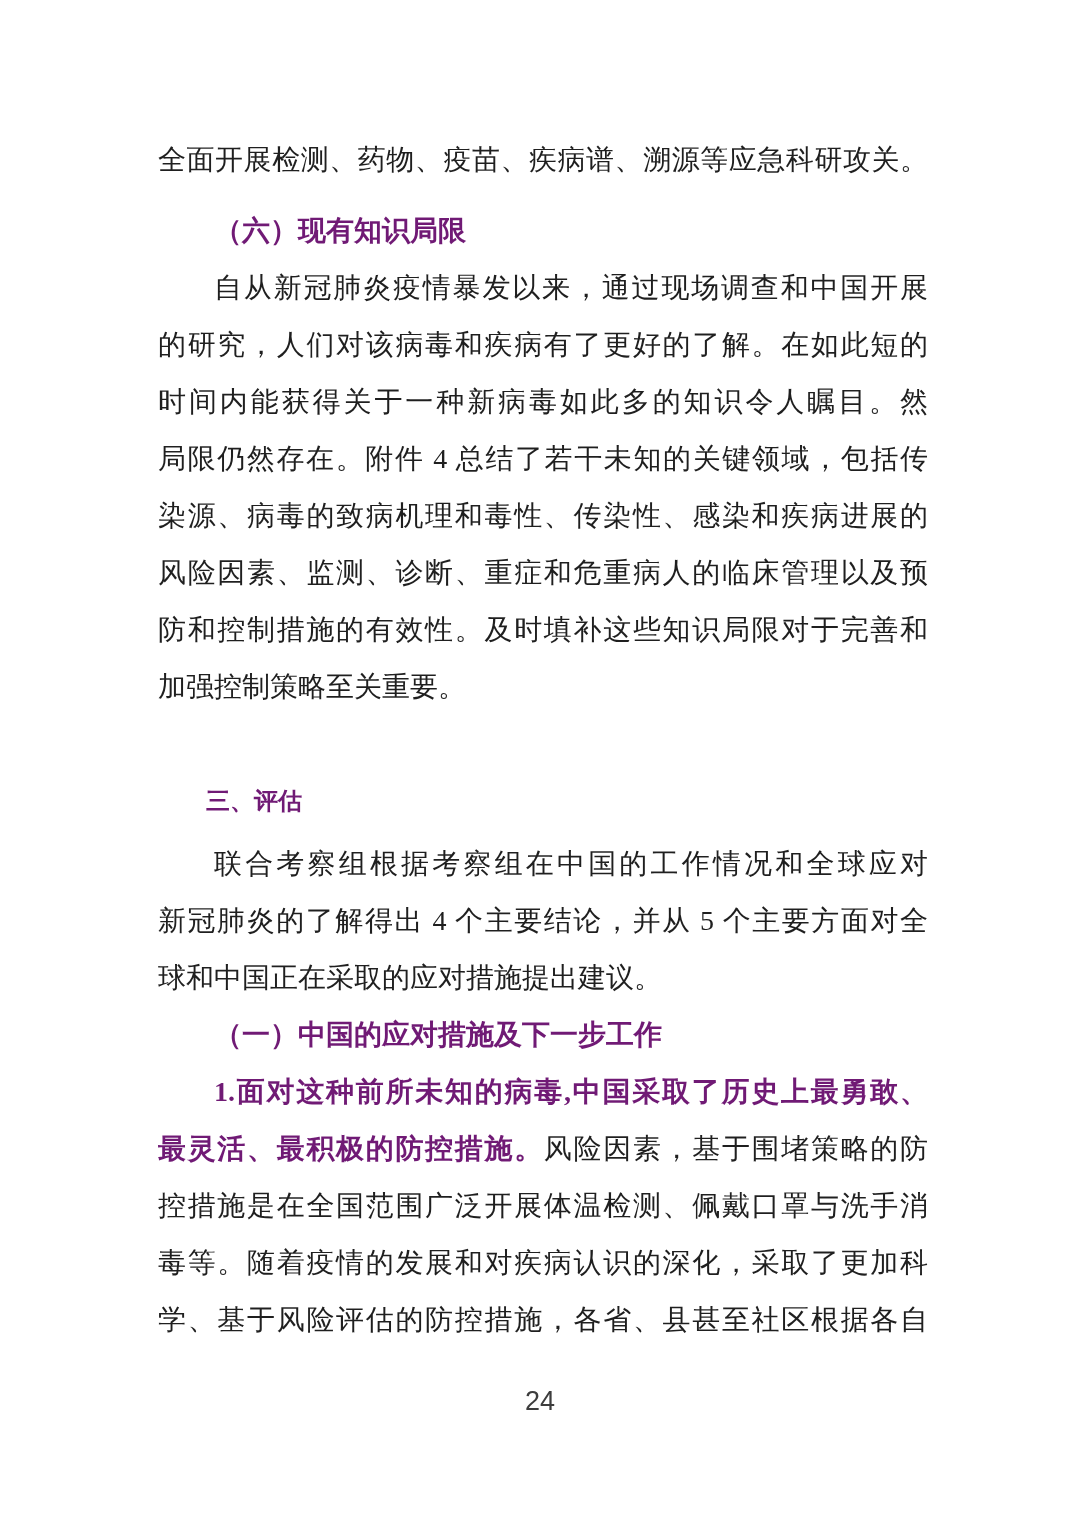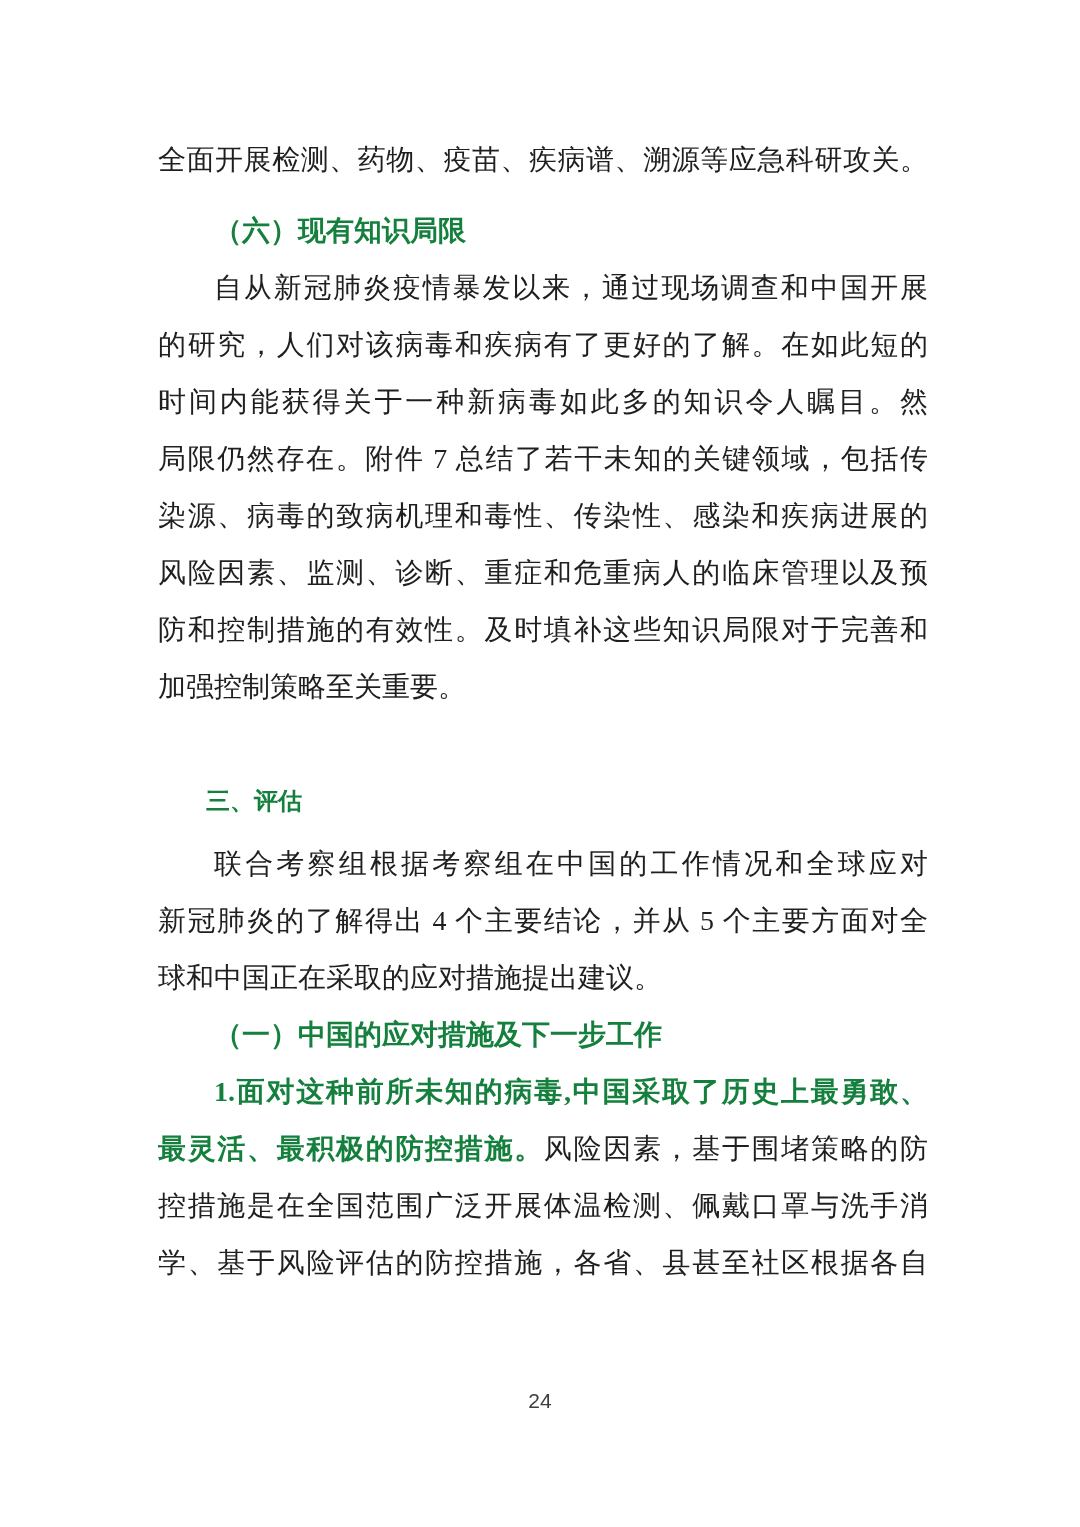--- a/index.html
+++ b/index.html
@@ -42,52 +42,53 @@
     margin-top:14px;
   }
   .line.heading-sans {
     font-family:"Liberation Sans","DejaVu Sans",sans-serif;
     font-size:24px;
     margin-bottom:6px;
   }
   .line.spacer {
     height:57px;
   }
-  .b { font-weight:bold; color:#15803d; }
+  .b { font-weight:bold; color:#701a75; }
   .page-number {
     position:absolute;
     left:0; top:1386px;
     width:100%;
     text-align:center;
     font-family:"Liberation Sans","DejaVu Sans",sans-serif;
-    font-size:21px;
+    font-size:27px;
     line-height:30px;
     color:#3d3d3d;
   }
 </style>
 </head>
 <body>
 
 <div class="page">
   <div class="content">
       <div class="line full"><span>全面开展检测、药物、疫苗、疾病谱、溯源等应急科研攻关。</span></div>
       <div class="line heading heading-kai"><span class="b">（六）现有知识局限</span></div>
       <div class="line full indent"><span>自从新冠肺炎疫情暴发以来，通过现场调查和中国开展</span></div>
       <div class="line full"><span>的研究，人们对该病毒和疾病有了更好的了解。在如此短的</span></div>
       <div class="line full"><span>时间内能获得关于一种新病毒如此多的知识令人瞩目。然</span></div>
-      <div class="line full"><span>局限仍然存在。附件 7 总结了若干未知的关键领域，包括传</span></div>
+      <div class="line full"><span>局限仍然存在。附件 4 总结了若干未知的关键领域，包括传</span></div>
       <div class="line full"><span>染源、病毒的致病机理和毒性、传染性、感染和疾病进展的</span></div>
       <div class="line full"><span>风险因素、监测、诊断、重症和危重病人的临床管理以及预</span></div>
       <div class="line full"><span>防和控制措施的有效性。及时填补这些知识局限对于完善和</span></div>
       <div class="line end"><span>加强控制策略至关重要。</span></div>
       <div class="line spacer"></div>
       <div class="line heading-sans"><span class="b">三、评估</span></div>
       <div class="line full indent"><span>联合考察组根据考察组在中国的工作情况和全球应对</span></div>
       <div class="line full"><span>新冠肺炎的了解得出 4 个主要结论，并从 5 个主要方面对全</span></div>
       <div class="line end"><span>球和中国正在采取的应对措施提出建议。</span></div>
       <div class="line heading"><span class="b">（一）中国的应对措施及下一步工作</span></div>
       <div class="line full indent"><span class="b">1.面对这种前所未知的病毒,中国采取了历史上最勇敢、</span></div>
       <div class="line full"><span class="b">最灵活、最积极的防控措施。</span><span>风险因素，基于围堵策略的防</span></div>
       <div class="line full"><span>控措施是在全国范围广泛开展体温检测、佩戴口罩与洗手消</span></div>
+      <div class="line full"><span>毒等。随着疫情的发展和对疾病认识的深化，采取了更加科</span></div>
       <div class="line full"><span>学、基于风险评估的防控措施，各省、县甚至社区根据各自</span></div>
     </div>
   <div class="page-number">24</div>
 </div>
 
 </body></html>

